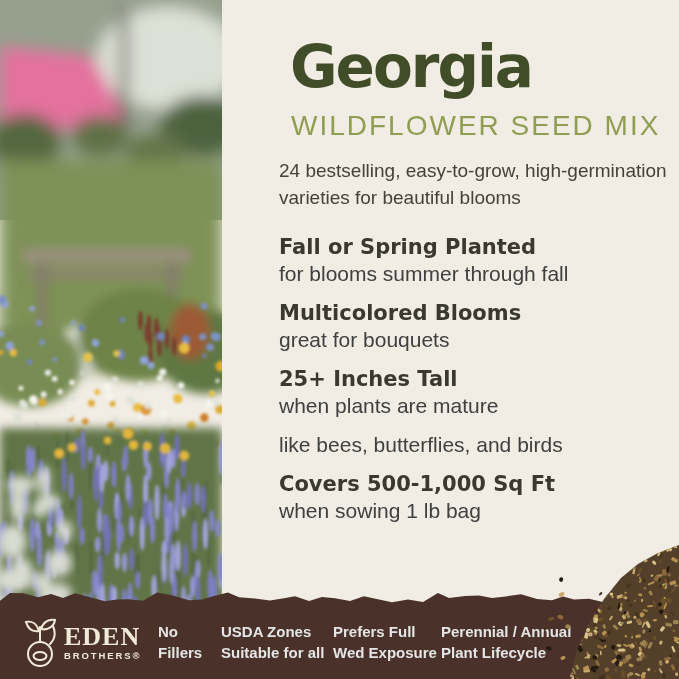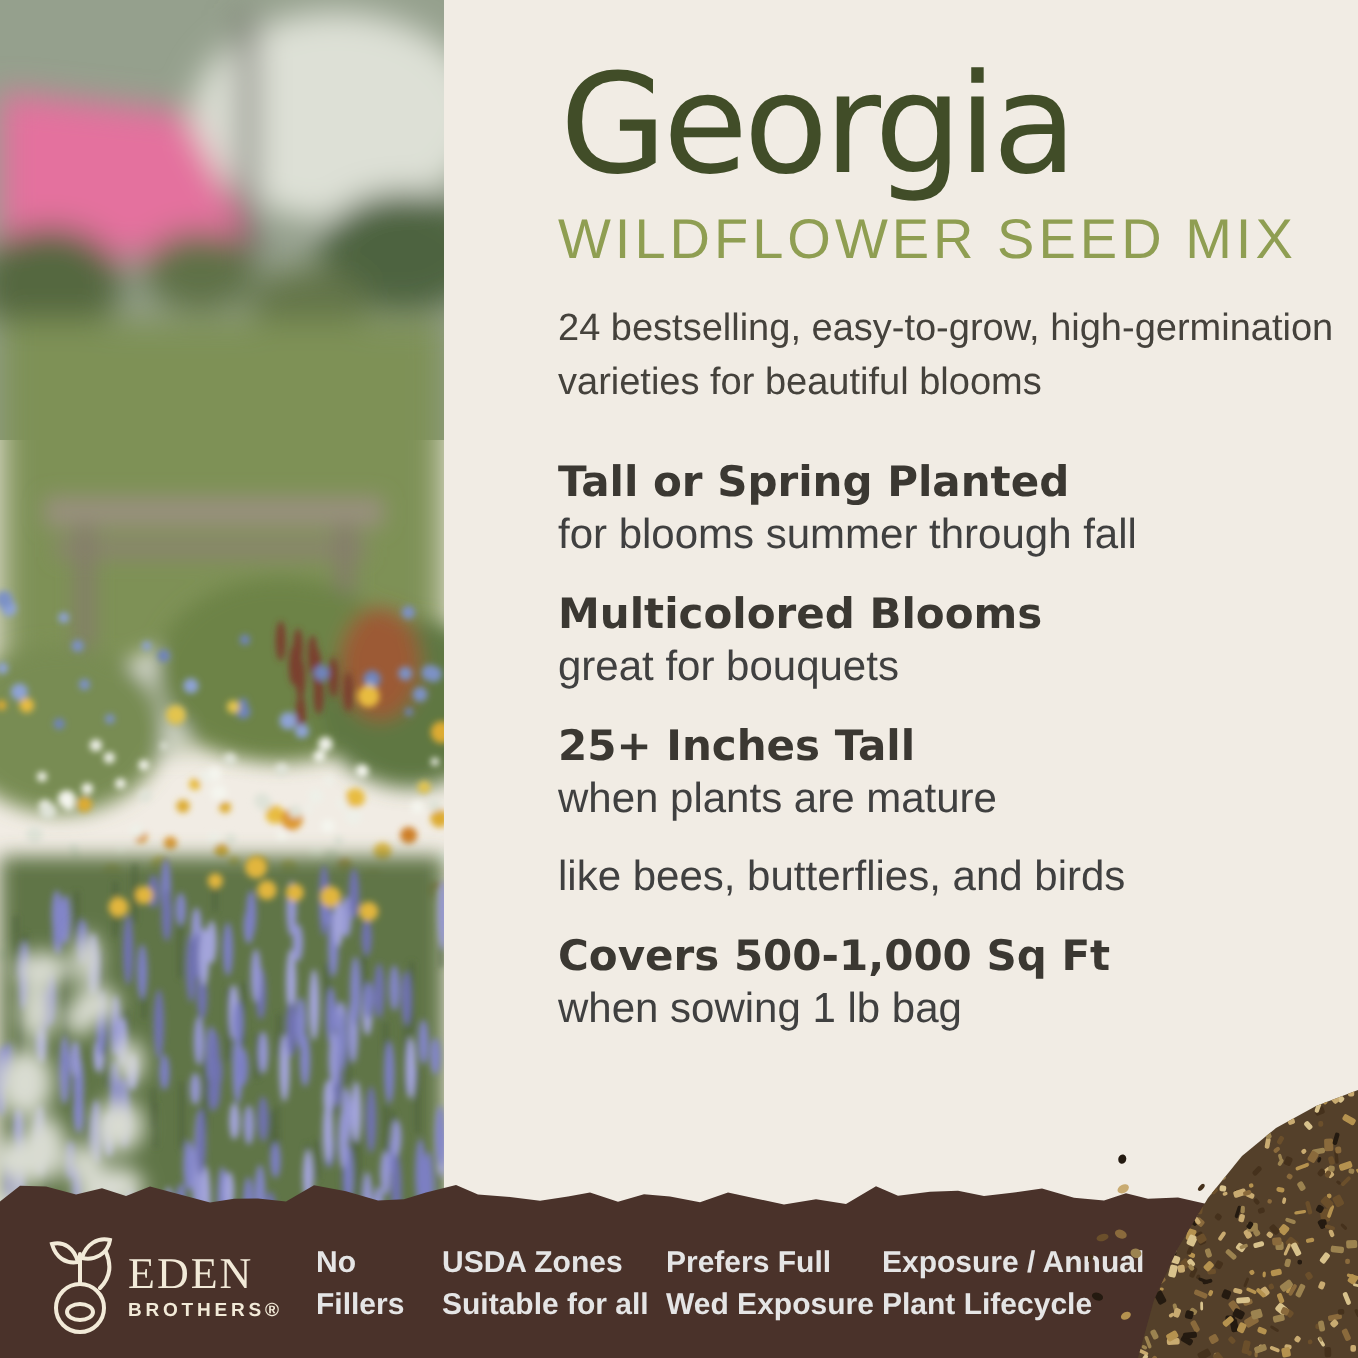--- a/index.html
+++ b/index.html
@@ -1,35 +1,35 @@
 <!DOCTYPE html>
 <html><head>
 <meta charset="utf-8">
 <style>
   html,body{margin:0;padding:0;background:#fff;}
   .canvas{position:relative;width:679px;height:679px;overflow:hidden;background:#f1ece4;
           font-family:"Liberation Sans",sans-serif;}
   .photo{position:absolute;left:0;top:0;width:222px;height:614px;z-index:1;}
   .photo svg{display:block;}
   .content{position:absolute;left:276px;top:24px;width:400px;z-index:2;}
-  .title{margin:4px;font-family:"DejaVu Sans",sans-serif;font-weight:400;font-size:69px;
+  .title{margin:14px;font-family:"DejaVu Sans",sans-serif;font-weight:700;font-size:58px;
          letter-spacing:-2px;color:#414d28;line-height:1.02;}
-  .subtitle{margin:7px 0 0 3px;font-size:28px;font-weight:400;letter-spacing:2px;
+  .subtitle{margin:7px 0 0 15px;font-size:28px;font-weight:400;letter-spacing:2px;
             color:#8f9e52;line-height:1.1;white-space:nowrap;}
   .desc{margin:16px 0 0 3px;font-size:19px;color:#45423c;line-height:1.42;width:400px;}
   .features{margin:22px 0 0 3px;}
   .feature{margin-bottom:13px;}
   .f-head{font-family:"DejaVu Sans",sans-serif;font-weight:700;font-size:21px;
           color:#3b3832;line-height:27px;}
   .f-detail{font-size:21px;color:#404040;line-height:26px;}
   .footer{position:absolute;left:0;top:608px;width:679px;height:71px;background:#4a322a;z-index:5;}
   .torn{position:absolute;left:0;top:-18px;width:679px;height:19px;display:block;}
   .brand{position:absolute;left:22px;top:9px;display:flex;align-items:center;}
   .brand-text{margin-left:6px;color:#f2ead8;}
-  .brand-name{font-family:"Liberation Serif",serif;font-weight:400;font-size:22px;
+  .brand-name{font-family:"Liberation Serif",serif;font-weight:700;font-size:26px;
               letter-spacing:1px;line-height:24px;}
   .brand-sub{font-weight:700;font-size:9.5px;letter-spacing:1.9px;line-height:12px;margin-top:1px;}
   .badge{position:absolute;top:13px;color:#e5e5e5;font-weight:700;font-size:15px;line-height:21px;}
   .badge.b0{left:158px;} .badge.b1{left:221px;} .badge.b2{left:333px;} .badge.b3{left:441px;}
   .seeds{position:absolute;right:0;bottom:0;width:135px;height:150px;z-index:6;}
 </style>
 </head>
 <body>
 
 <div class="canvas">
@@ -448,21 +448,21 @@
       </svg>
   </div>
 
   <div class="content">
     <h1 class="title">Georgia</h1>
     <div class="subtitle">WILDFLOWER SEED MIX</div>
     <p class="desc">24 bestselling, easy-to-grow, high-germination varieties for beautiful blooms</p>
 
     <div class="features">
       <div class="feature">
-        <div class="f-head">Tall or Spring Planted</div>
+        <div class="f-head">Fall or Spring Planted</div>
         <div class="f-detail">for blooms summer through fall</div>
       </div>
       <div class="feature">
         <div class="f-head">Multicolored Blooms</div>
         <div class="f-detail">great for bouquets</div>
       </div>
       <div class="feature">
         <div class="f-head">25+ Inches Tall</div>
         <div class="f-detail">when plants are mature</div>
       </div>
@@ -504,21 +504,21 @@
     </div>
     <div class="badge b1">
       <div>USDA Zones</div>
       <div>Suitable for all</div>
     </div>
     <div class="badge b2">
       <div>Prefers Full</div>
       <div>Wed Exposure</div>
     </div>
     <div class="badge b3">
-      <div>Exposure / Annual</div>
+      <div>Perennial / Annual</div>
       <div>Plant Lifecycle</div>
     </div>
   </div>
 
   <div class="seeds">
     <svg id="seeds-svg" width="135" height="150" viewBox="0 0 135 150">
         <defs>
           <clipPath id="heapclip">
             <path d="M135,16 L114,24 94,35 77,49 60,70 45,95 33,121 25,150 L135,150 Z"></path>
           </clipPath>

